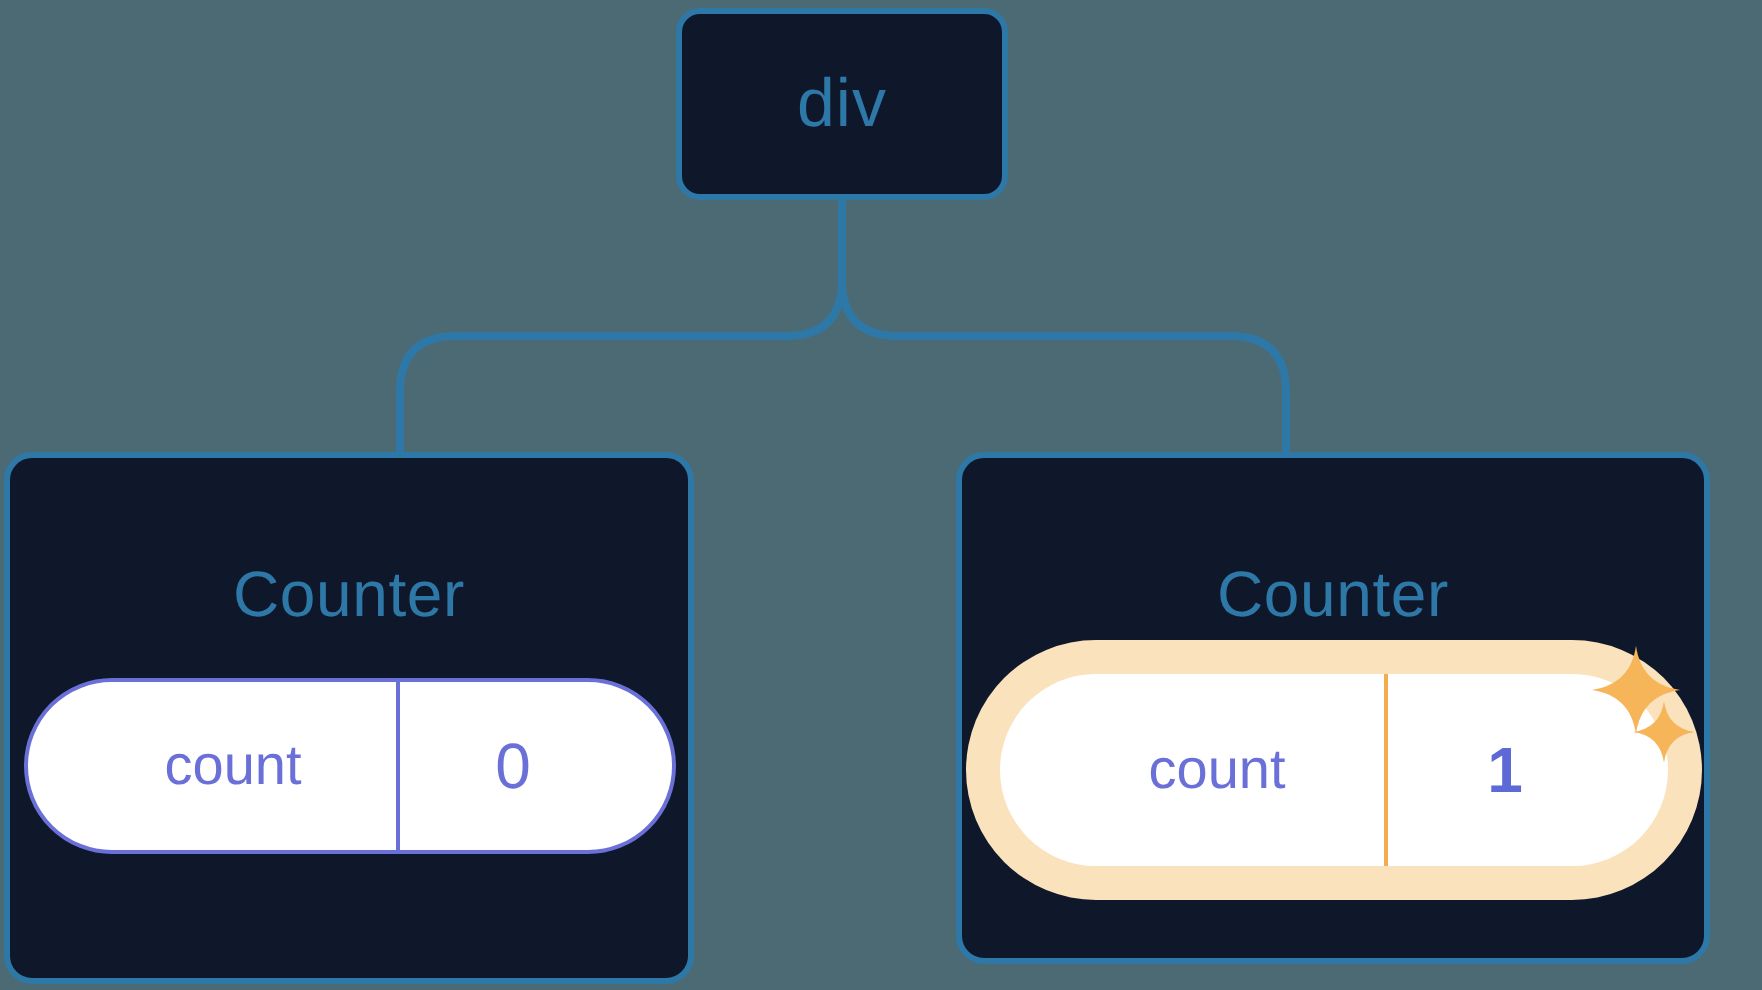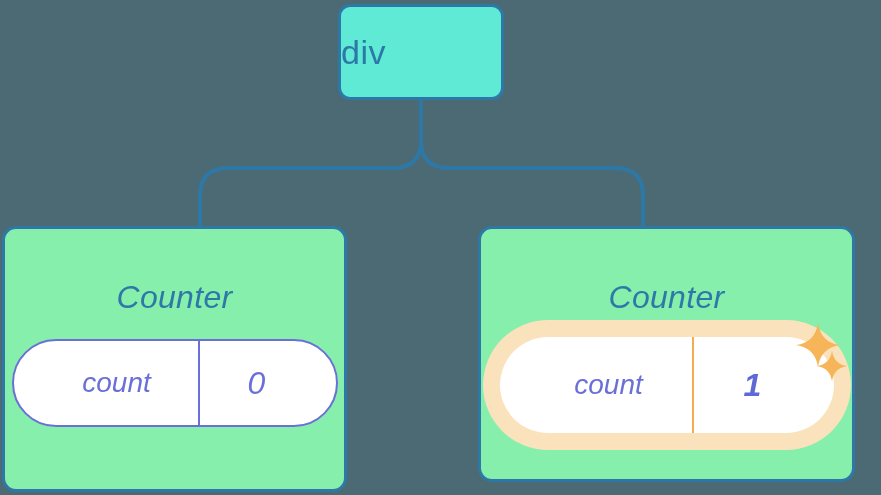--- a/index.html
+++ b/index.html
@@ -32,47 +32,46 @@
   }
 
   
   .node-root {
     position: absolute;
     left: 338px;
     top: 4px;
     width: 166px;
     height: 96px;
     box-sizing: border-box;
-    background: #5eead4;
+    background: #0f172a;
     border: 3px solid #2e78a8;
     border-radius: 12px;
     display: flex;
     align-items: center;
-    justify-content: flex-start;
+    justify-content: center;
     z-index: 3;
   }
   .node-root-label {
     font-size: 34px;
     color: #2e78a8;
     letter-spacing: 0.5px;
     line-height: 1;
   }
 
   
   .card {
     position: absolute;
     box-sizing: border-box;
-    background: #86efac;
+    background: #0f172a;
     border: 3px solid #2e78a8;
     border-radius: 14px;
     z-index: 3;
     display: flex;
     flex-direction: column;
     align-items: center;
-    font-style: italic;
   }
   .card-left {
     left: 2px;
     top: 226px;
     width: 345px;
     height: 266px;
   }
   .card-right {
     left: 478px;
     top: 226px;

